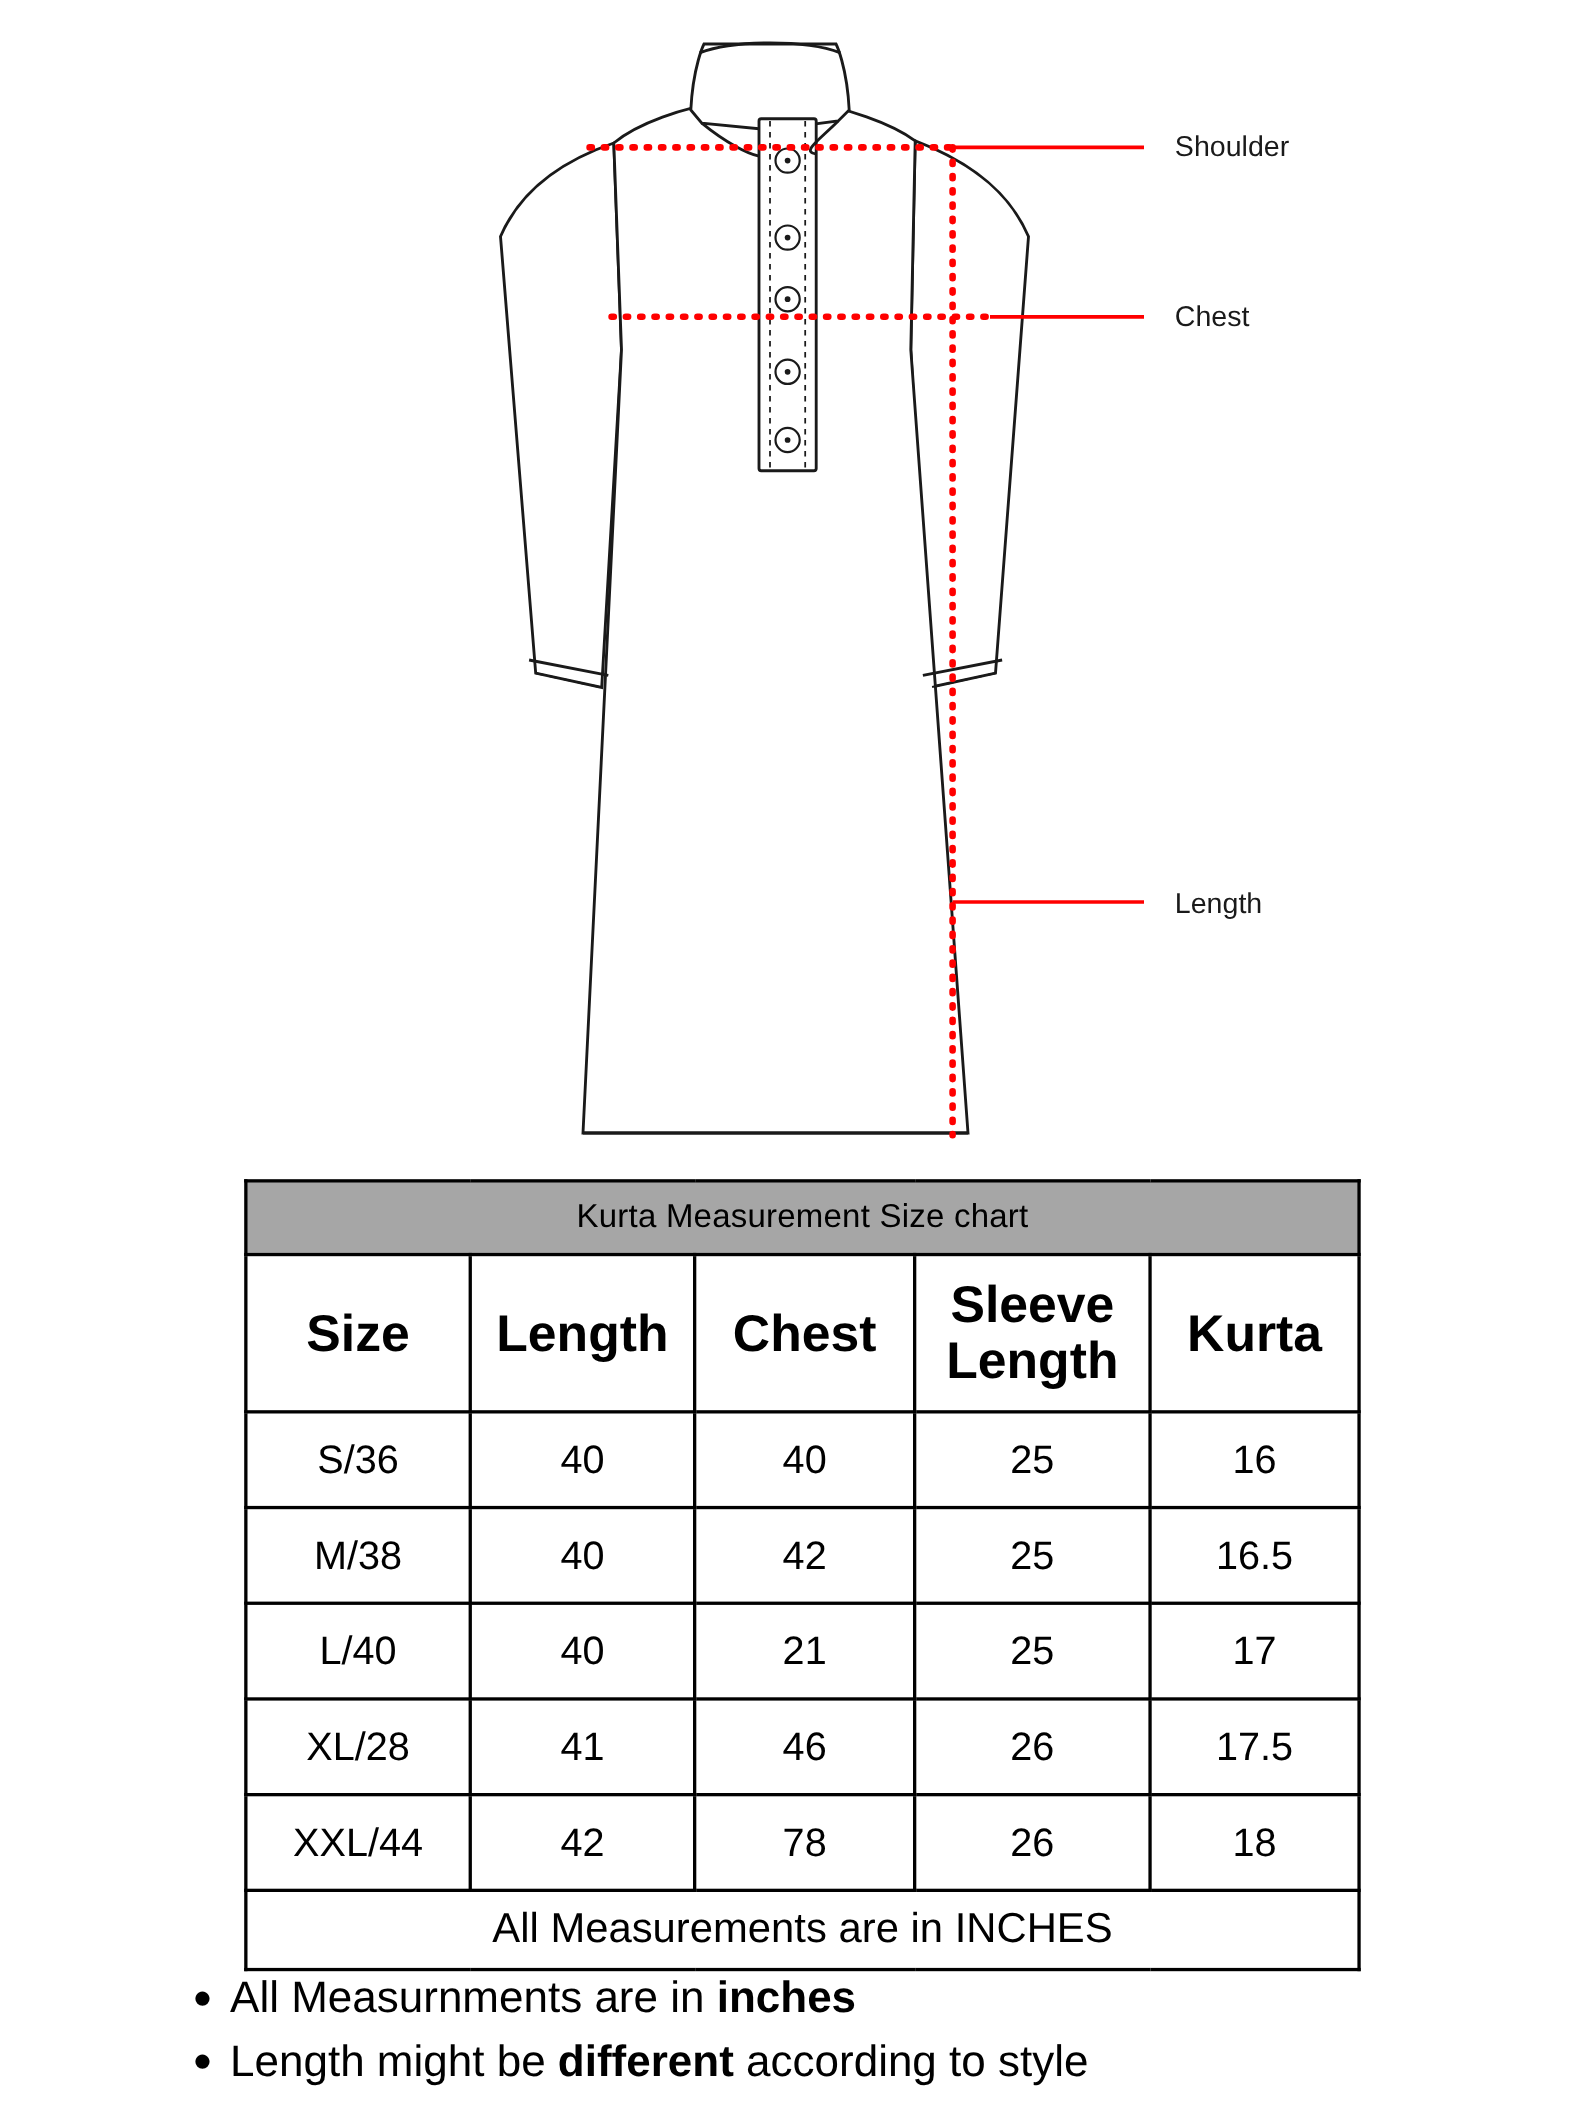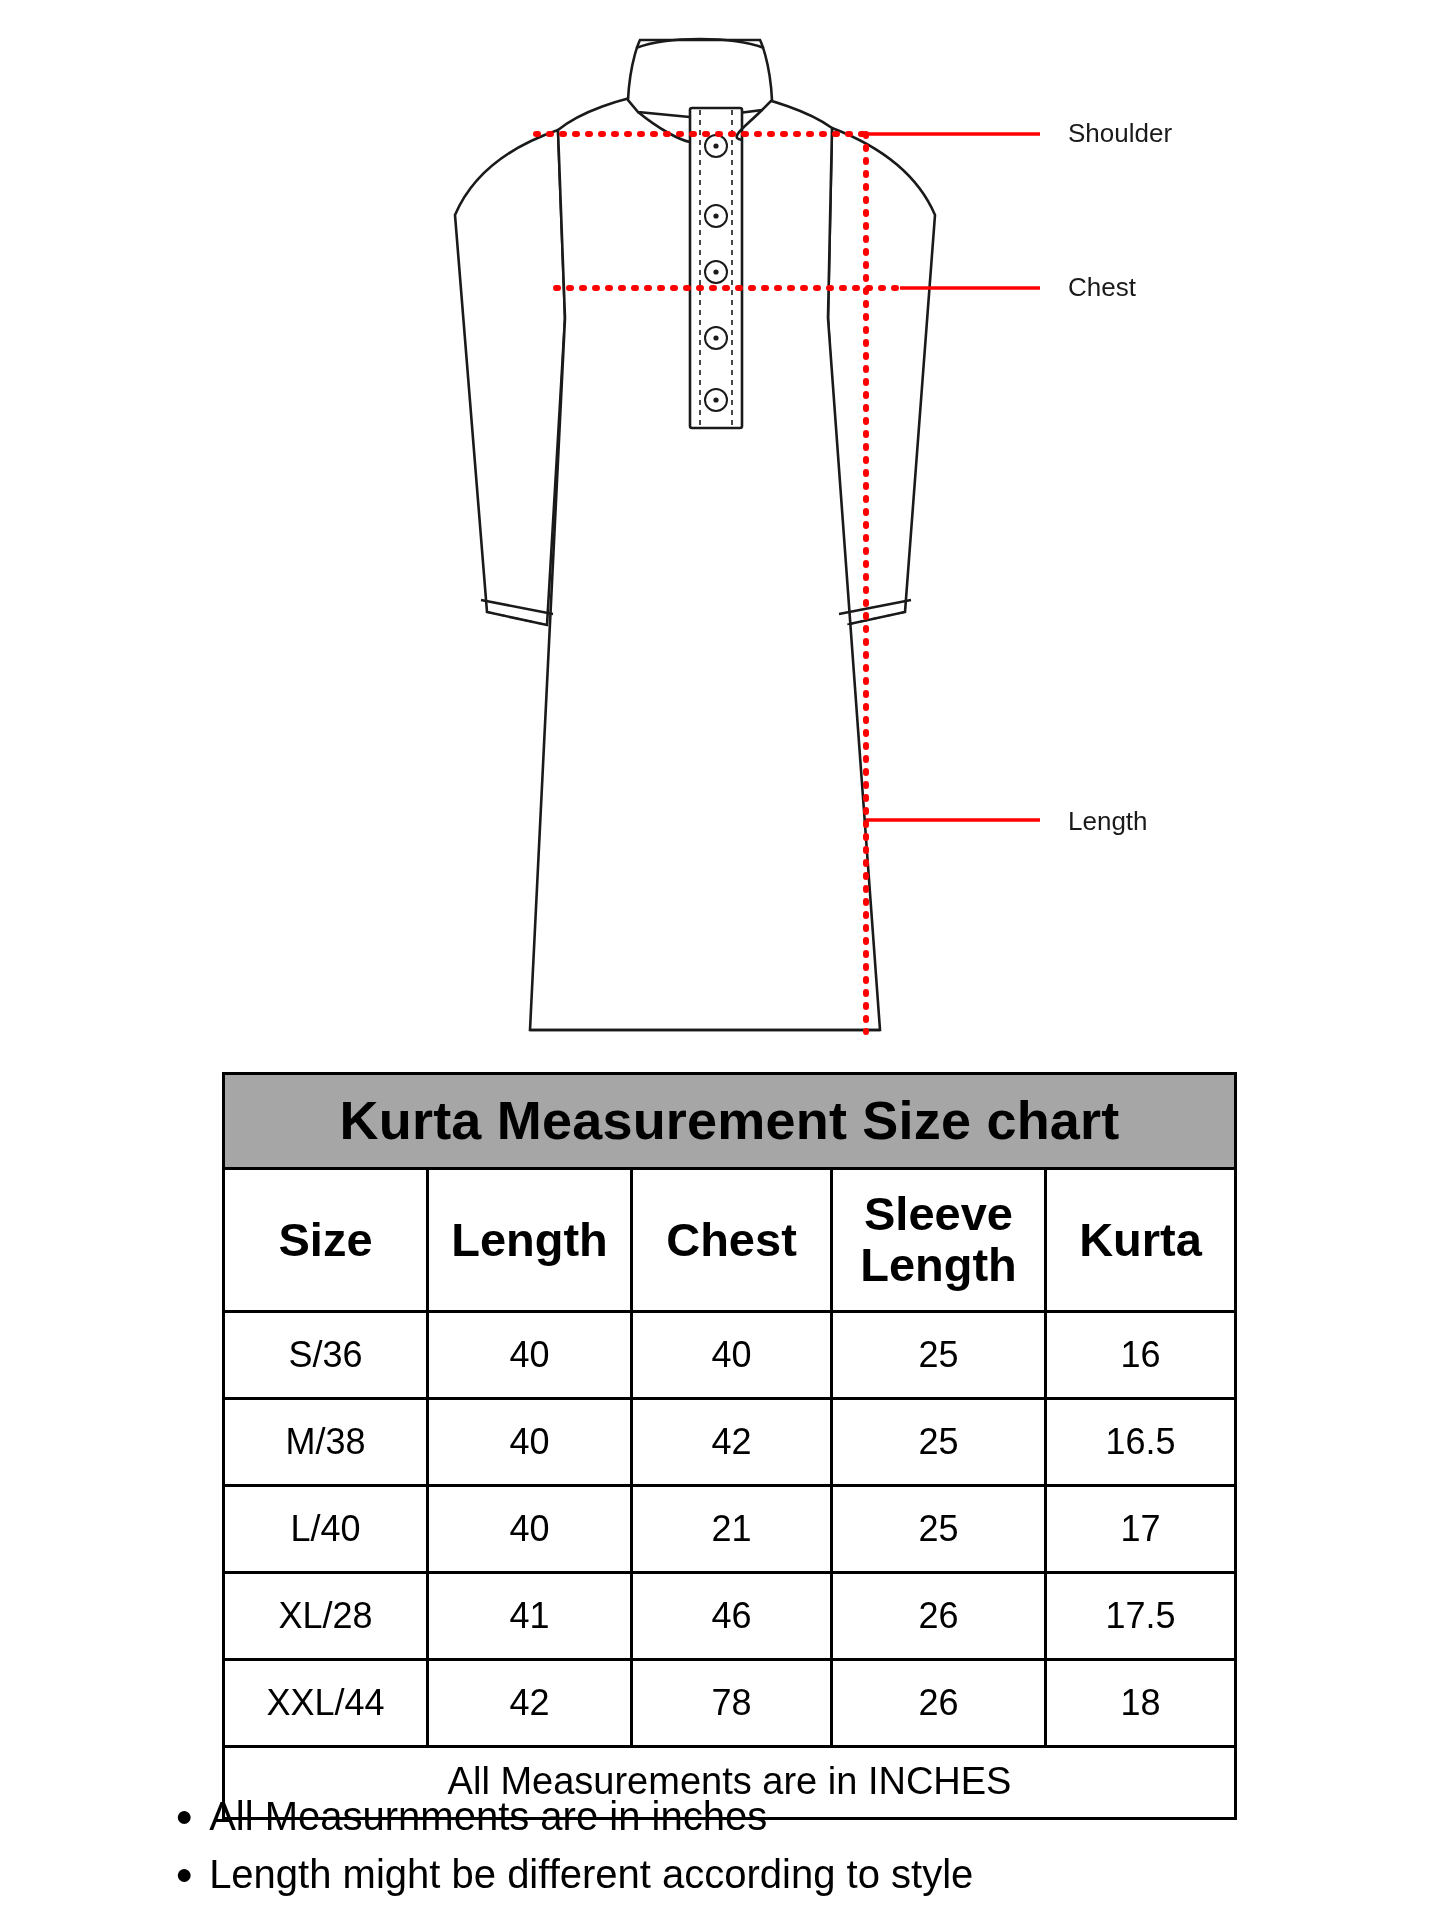--- a/index.html
+++ b/index.html
@@ -54,22 +54,22 @@
   table.size-chart td,
   table.size-chart th {
     border: 3px solid #000000;
     text-align: center;
     vertical-align: middle;
     font-family: "Liberation Sans", sans-serif;
     color: #000000;
   }
   .chart-title-cell {
     background: #a6a6a6;
-    font-size: 54px;
-    font-weight: bold;
+    font-size: 30px;
+    font-weight: normal;
     padding: 14px 0 16px 0;
     letter-spacing: 0.2px;
   }
   .head-cell {
     font-size: 47px;
     font-weight: bold;
     padding: 10px 4px;
     line-height: 1.08;
     height: 120px;
   }
@@ -107,21 +107,21 @@
     color: #000000;
     margin-bottom: 6px;
   }
   .note-bullet {
     font-size: 30px;
     line-height: 1;
     margin-right: 16px;
     position: relative;
     top: -4px;
   }
-  .note-text b { font-weight: normal; }
+  .note-text b { font-weight: bold; }
 </style>
 </head>
 <body>
 
 <div id="illustration">
   <svg width="1445" height="1060" viewBox="0 0 1445 1060" xmlns="http://www.w3.org/2000/svg">
     <g fill="#ffffff" stroke="#1a1a1a" stroke-width="2.6">
 
       <path d="M558,130 C500,150 470,180 455,215 L487,612 L547,625 L565,318 Z"></path>
 

